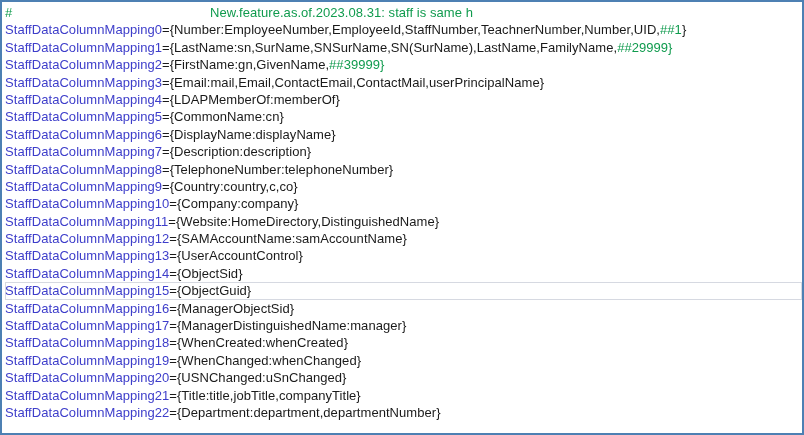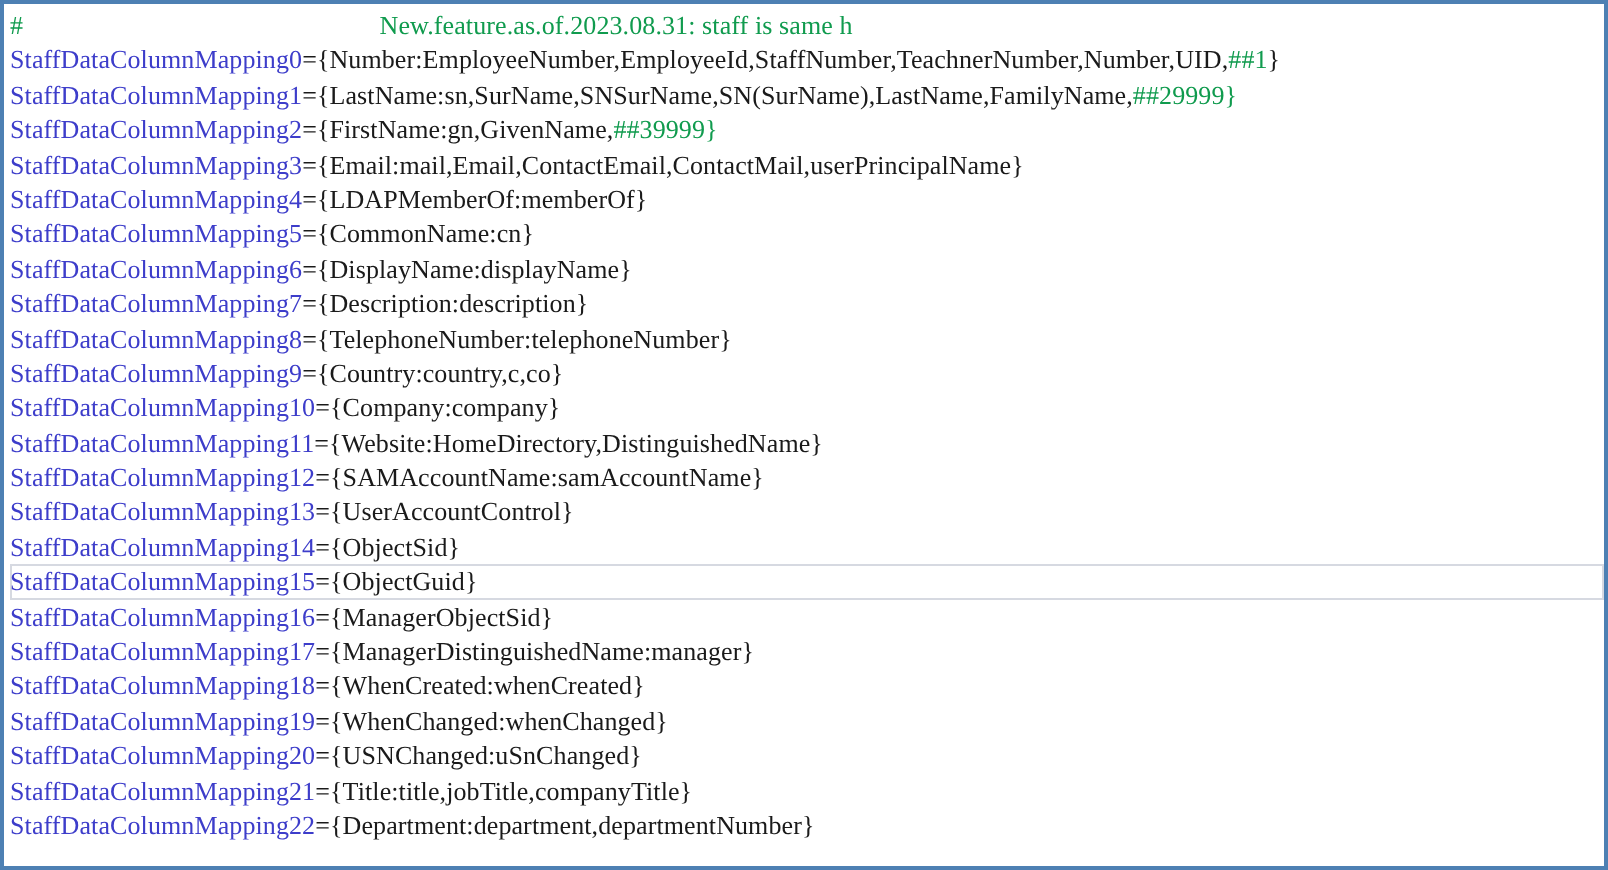--- a/index.html
+++ b/index.html
@@ -13,21 +13,21 @@
     box-sizing: border-box;
     border: 2px solid var(--window-border, #4d80b3);
     background: var(--bg, #ffffff);
     overflow: hidden;
   }
   .editor {
     width: 100%;
     height: 100%;
     box-sizing: border-box;
     padding: 2px 0 16px 3px;
-    font-family: Liberation Serif, serif;
+    font-family: Liberation Sans, sans-serif;
     font-size: 13px;
     line-height: 17.4px;
     letter-spacing: 0.05px;
     white-space: pre;
     overflow: hidden;
     color: var(--value-color, #1a1a1a);
     cursor: text;
   }
   .line {
     height: 17.4px;

